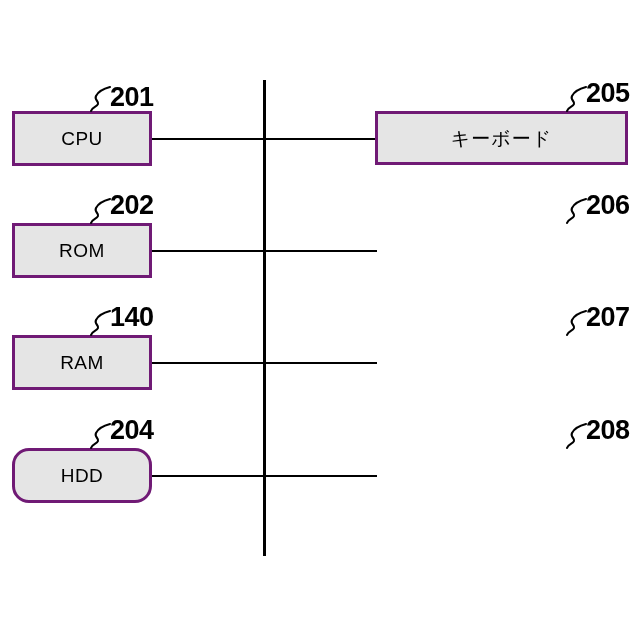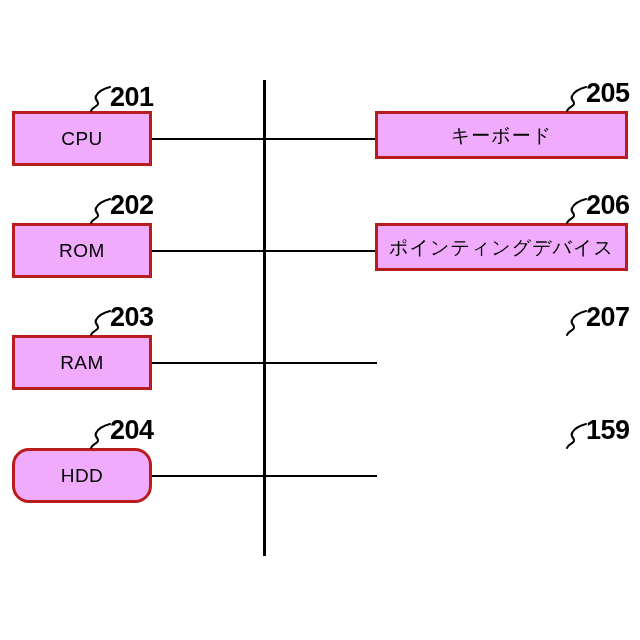--- a/index.html
+++ b/index.html
@@ -14,43 +14,43 @@
     height: 640px;
     background: #ffffff;
     overflow: hidden;
     font-family: "Liberation Sans", "DejaVu Sans", sans-serif;
   }
 
   
   .node {
     position: absolute;
     box-sizing: border-box;
-    border: 3px solid #b91c1c;
-    background: #f0abfc;
+    border: 3px solid #701a75;
+    background: #e5e5e5;
     display: flex;
     align-items: center;
     justify-content: center;
     z-index: 3;
   }
   .node-label {
     font-size: 19px;
     line-height: 1;
     color: #000000;
     letter-spacing: 0.5px;
     white-space: nowrap;
   }
   .node-label.jp {
     font-size: 19px;
     letter-spacing: 1px;
   }
 
   
   .node.left  { left: 12px;  width: 140px; height: 55px; }
   
-  .node.right { left: 375px; width: 253px; height: 48px; }
+  .node.right { left: 375px; width: 253px; height: 54px; }
 
   .row1 { top: 111px; }
   .row2 { top: 223px; }
   .row3 { top: 335px; }
   .row4 { top: 448px; border-radius: 17px; }
 
   
   .hline {
     position: absolute;
     height: 0;
@@ -134,33 +134,30 @@
   <div class="node left row3">
     <span class="node-label">RAM</span>
   </div>
   <div class="node left row4">
     <span class="node-label">HDD</span>
   </div>
 
   <div class="node right row1">
     <span class="node-label jp">キーボード</span>
   </div>
-  <div class="node right row2">
-    <span class="node-label jp">ポインティングデバイス</span>
-  </div>
 
   <span class="ref l1">201</span>
   <span class="ref l2">202</span>
-  <span class="ref l3">203</span>
+  <span class="ref l3">140</span>
   <span class="ref l4">204</span>
 
   <span class="ref r1">205</span>
   <span class="ref r2">206</span>
   <span class="ref r3">207</span>
-  <span class="ref r4">159</span>
+  <span class="ref r4">208</span>
 
   <svg class="leader l1" width="26" height="30" viewBox="0 0 26 30">
     <path d="M22 3 C14 5, 10 8, 8 12 C6 16, 11 17, 10 20 C9 23, 4 23, 3 27" fill="none" stroke="#000" stroke-width="2.1" stroke-linecap="round"></path>
   </svg>
   <svg class="leader l2" width="26" height="30" viewBox="0 0 26 30">
     <path d="M22 3 C14 5, 10 8, 8 12 C6 16, 11 17, 10 20 C9 23, 4 23, 3 27" fill="none" stroke="#000" stroke-width="2.1" stroke-linecap="round"></path>
   </svg>
   <svg class="leader l3" width="26" height="30" viewBox="0 0 26 30">
     <path d="M22 3 C14 5, 10 8, 8 12 C6 16, 11 17, 10 20 C9 23, 4 23, 3 27" fill="none" stroke="#000" stroke-width="2.1" stroke-linecap="round"></path>
   </svg>

